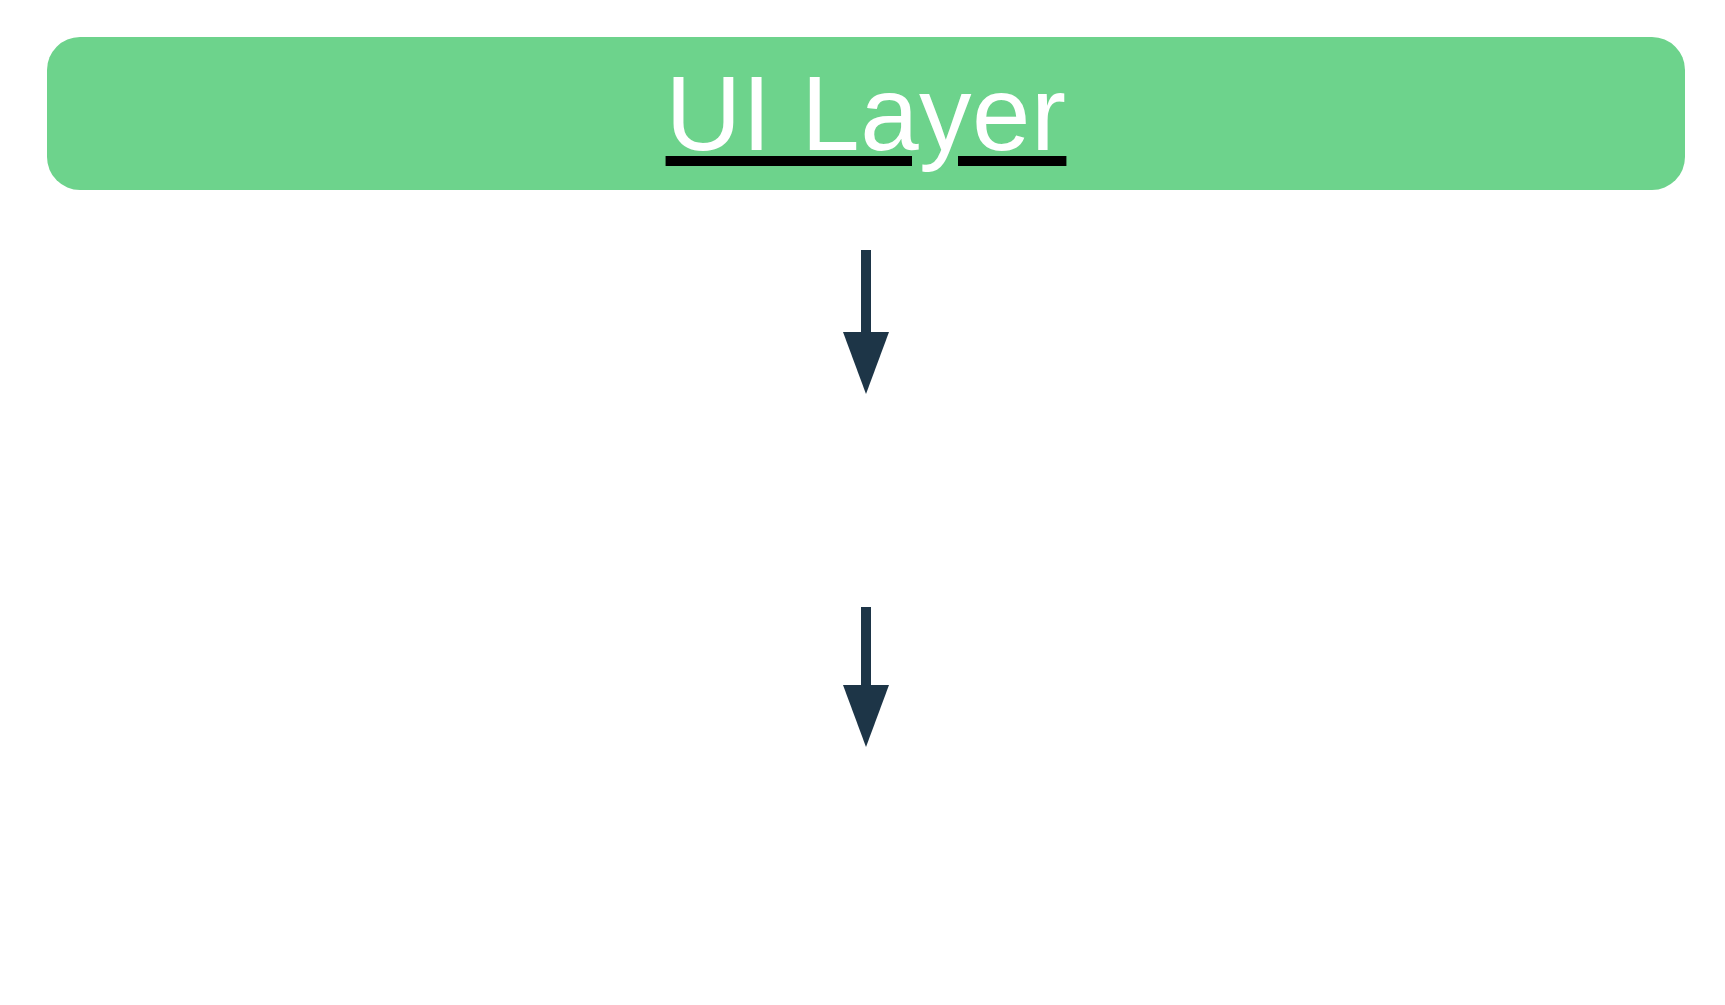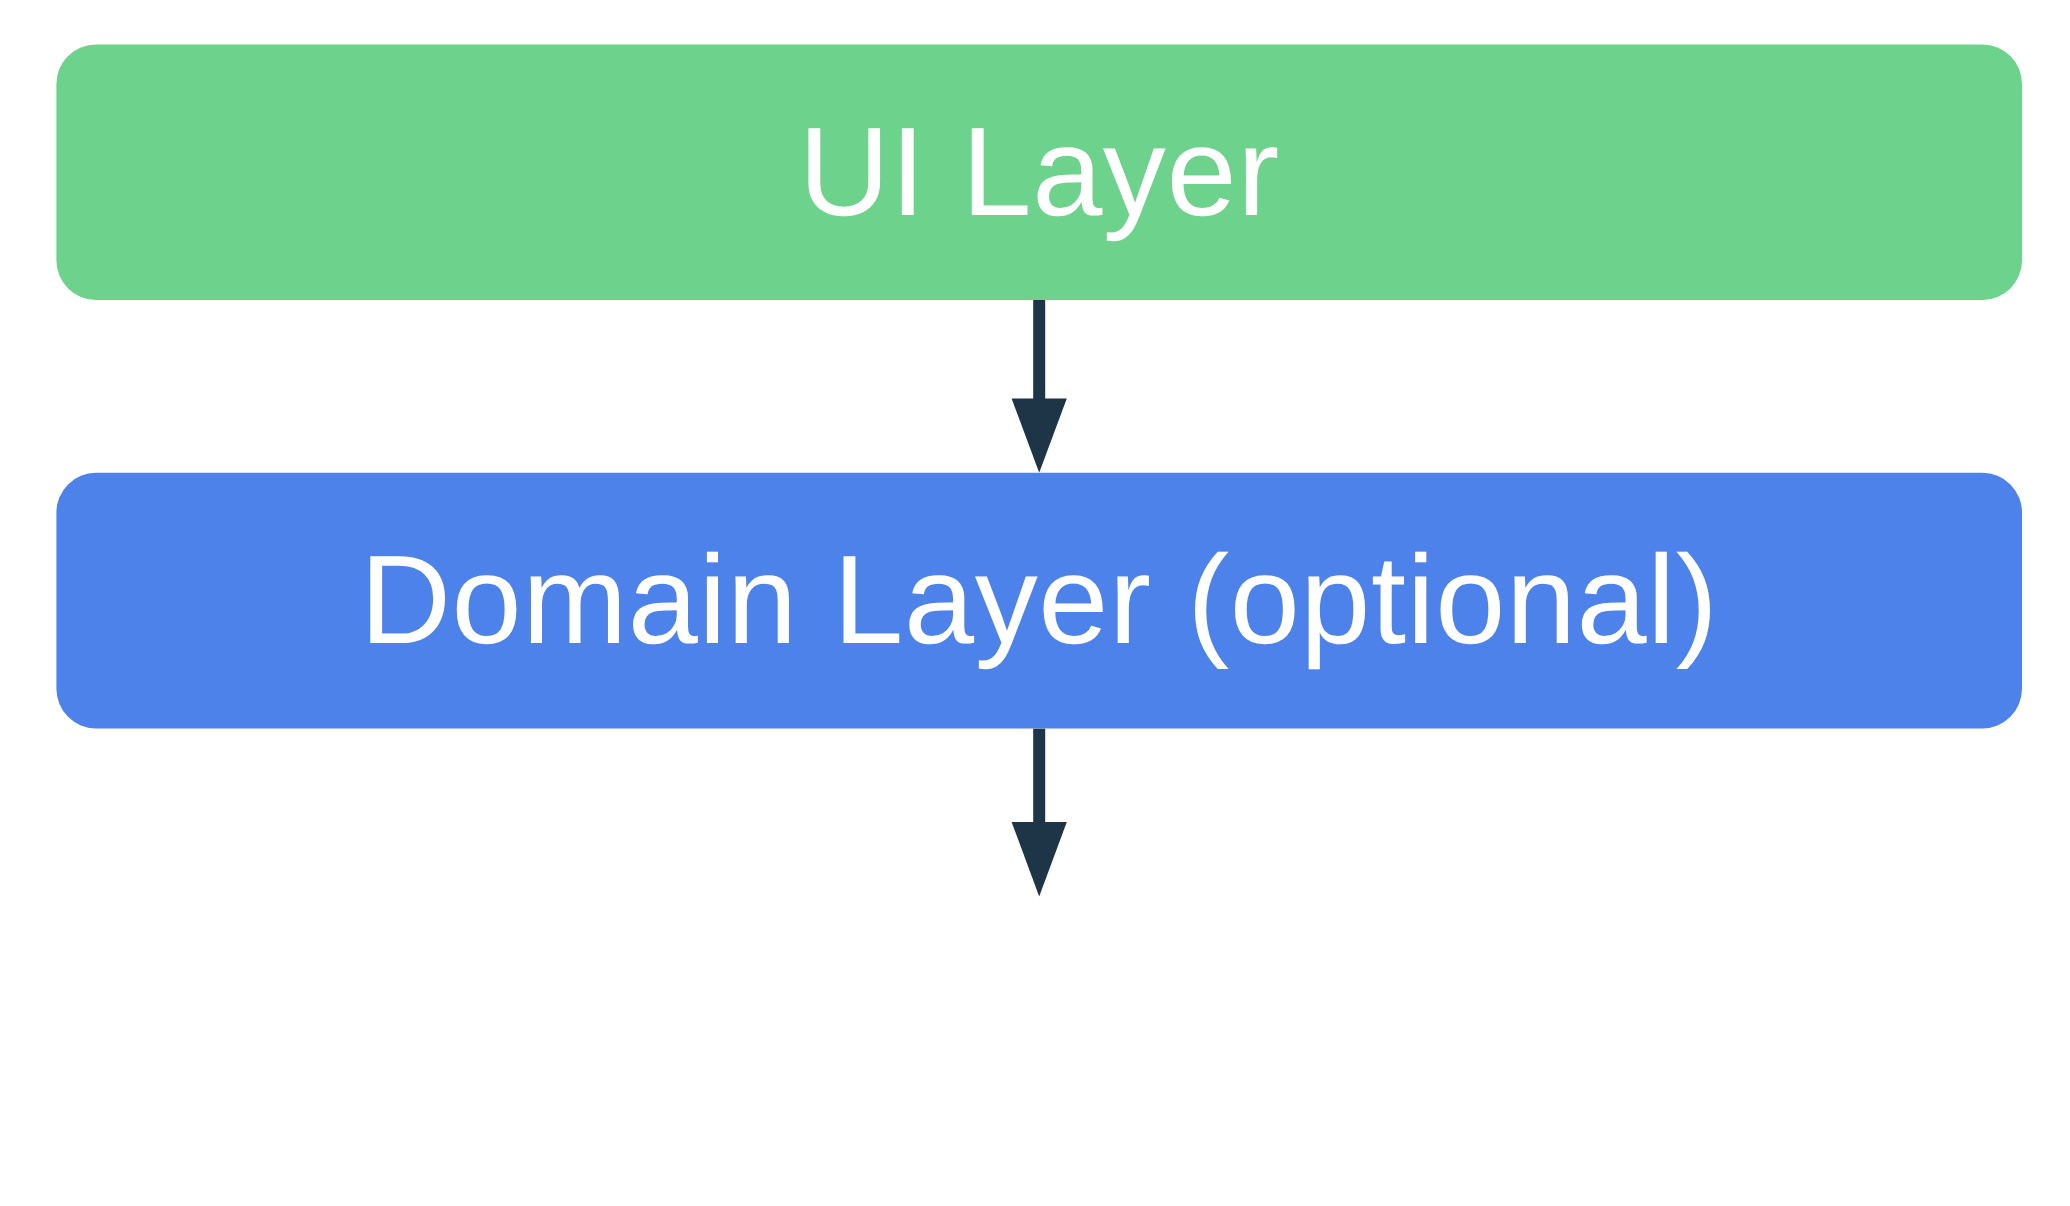--- a/index.html
+++ b/index.html
@@ -17,21 +17,21 @@
   }
   .layer-box {
     position: absolute;
     left: 47px;
     width: 1638px;
     border-radius: 33px;
     display: flex;
     align-items: center;
     justify-content: center;
   }
-  .layer-box.ui     { top: 37px;  height: 213px; }
+  .layer-box.ui     { top: 37px;  height: 153px; text-decoration: underline; }
   .layer-box.domain { top: 394px; height: 213px; }
   .layer-box.data   { top: 747px; height: 220px; }
   .layer-label {
     color: #ffffff;
     font-size: 105px;
     font-weight: 400;
     line-height: 1;
     letter-spacing: 0.5px;
     white-space: nowrap;
     user-select: none;
@@ -52,23 +52,20 @@
 
   <div class="layer-box ui" style="background: rgb(109, 211, 140);">
     <span class="layer-label">UI Layer</span>
   </div>
 
   <svg class="arrow a1" viewBox="0 0 60 144" preserveAspectRatio="none">
     <rect x="25" y="0" width="10" height="88" fill="#1D3547"></rect>
     <polygon points="7,82 53,82 30,144" fill="#1D3547"></polygon>
   </svg>
 
-  <div class="layer-box domain" style="background: rgb(77, 130, 234);">
-    <span class="layer-label">Domain Layer (optional)</span>
-  </div>
 
   <svg class="arrow a2" viewBox="0 0 60 140" preserveAspectRatio="none">
     <rect x="25" y="0" width="10" height="84" fill="#1D3547"></rect>
     <polygon points="7,78 53,78 30,140" fill="#1D3547"></polygon>
   </svg>
 
 
 </div>
 
 </body></html>

